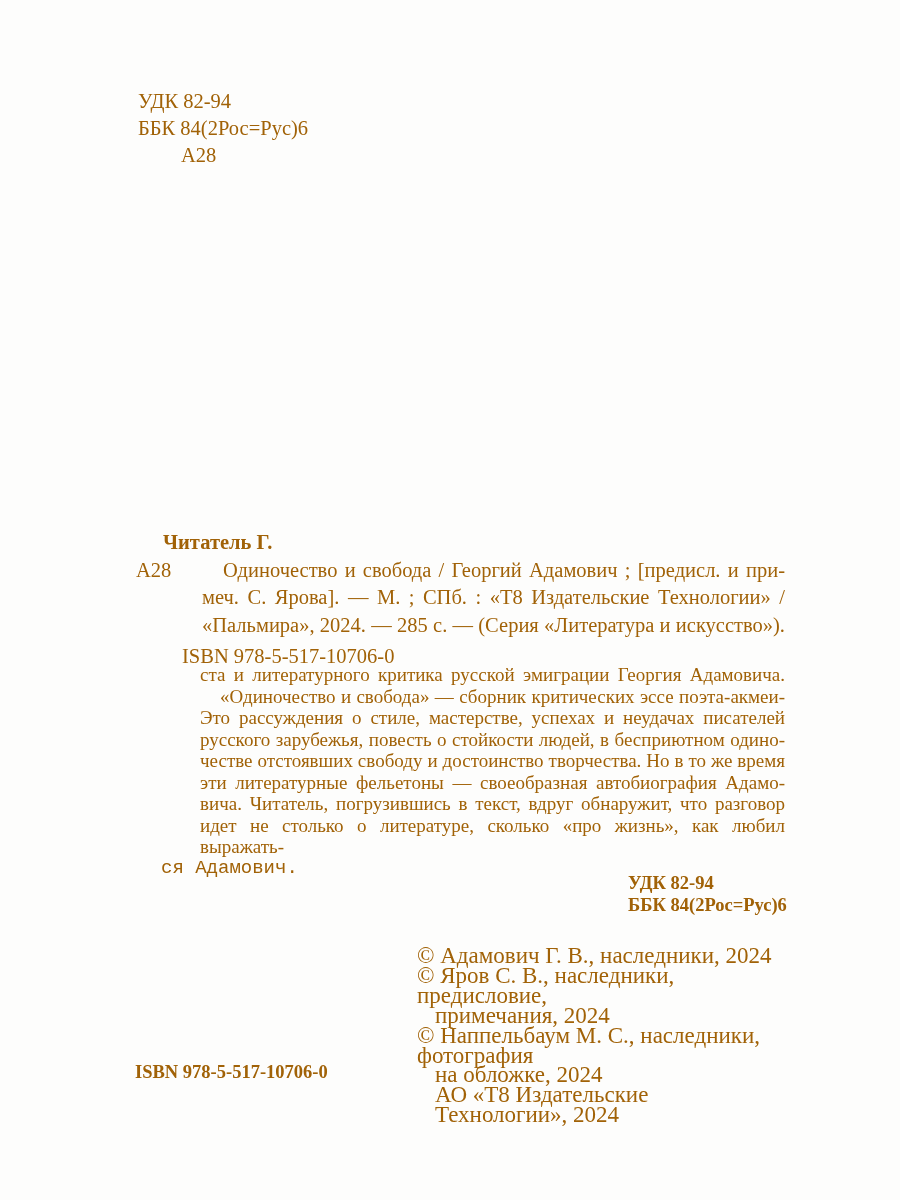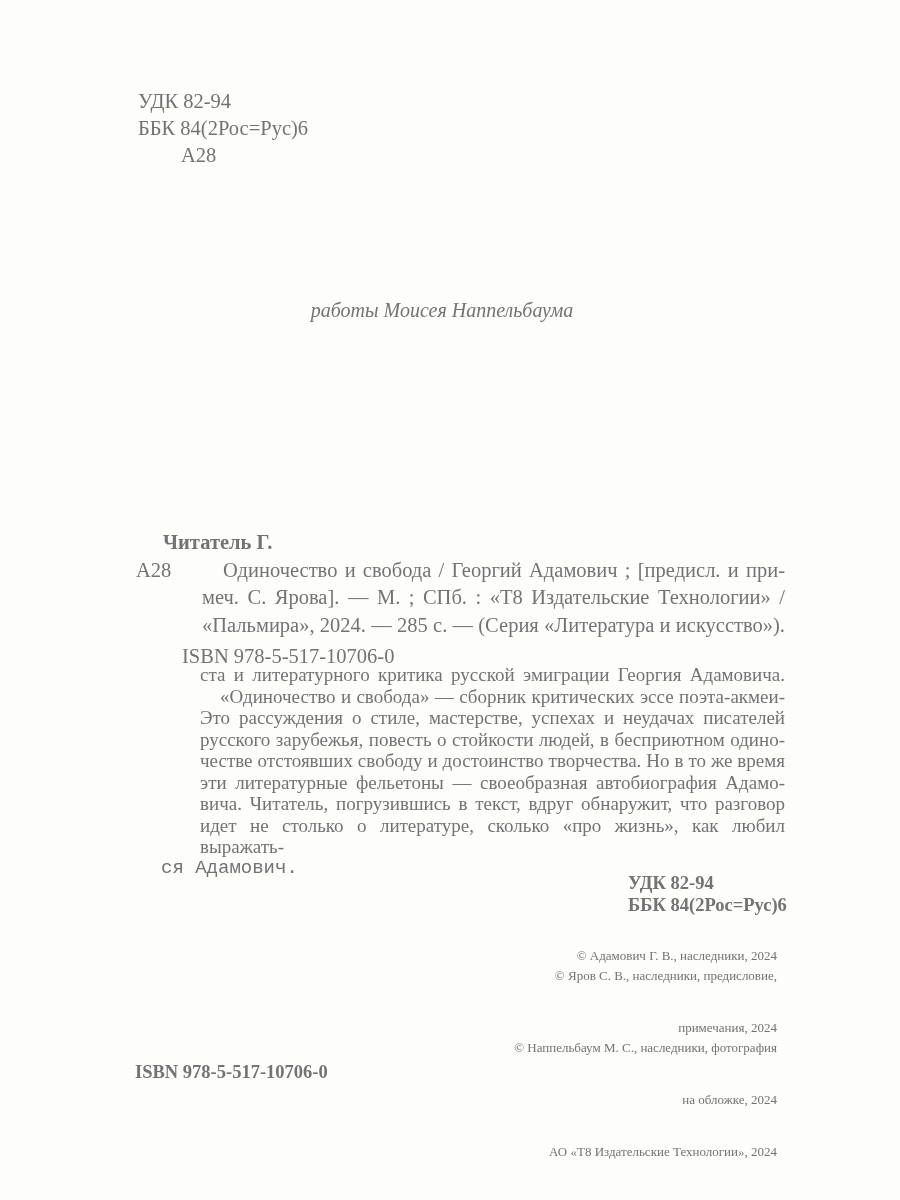--- a/index.html
+++ b/index.html
@@ -2,21 +2,21 @@
 <html><head>
 <meta charset="utf-8">
 <style>
   html, body { margin: 0; padding: 0; background: #e8e8e8; }
   .page {
     position: relative;
     width: 900px;
     height: 1200px;
     margin: 0 auto;
     background: #fdfdfc;
-    color: #737373;
+    color: #a16207;
     font-family: "Liberation Serif", "DejaVu Serif", serif;
     overflow: hidden;
   }
   
   .top-block {
     position: absolute;
     left: 138px;
     top: 88px;
     font-size: 20.5px;
     line-height: 27px;
@@ -80,25 +80,24 @@
     font-size: 18.5px;
     line-height: 22px;
   }
 
   
   .copyright {
     position: absolute;
     left: 417px;
     top: 946px;
     width: 360px;
-    font-size: 13px;
+    font-size: 23px;
     line-height: 19.9px;
-    text-align: right;
   }
-  .copyright .cont { padding-left: 18px; margin-top: 32px; }
+  .copyright .cont { padding-left: 18px; }
 
   
   .isbn-bottom {
     position: absolute;
     left: 135px;
     top: 1062px;
     font-weight: bold;
     font-size: 18.5px;
   }
 </style>
@@ -107,21 +106,20 @@
 
 <div class="page">
 
   <div class="top-block">
     <div>УДК 82-94</div>
     <div>ББК 84(2Рос=Рус)6</div>
     <div class="code-line">А28</div>
   </div>
 
   <div class="cover-note">
-    <div>работы Моисея Наппельбаума</div>
   </div>
 
   <div class="catalog">
     <div class="catalog-heading">Читатель Г.</div>
     <div class="catalog-para">
       <span class="entry-code">А28</span>
       <div class="jline first">Одиночество и свобода / Георгий Адамович ; [предисл. и при-</div>
       <div class="jline">меч. С. Ярова]. — М. ; СПб. : «Т8 Издательские Технологии» /</div>
       <div class="jline">«Пальмира», 2024. — 285 с. — (Серия «Литература и искусство»).</div>
     </div>

